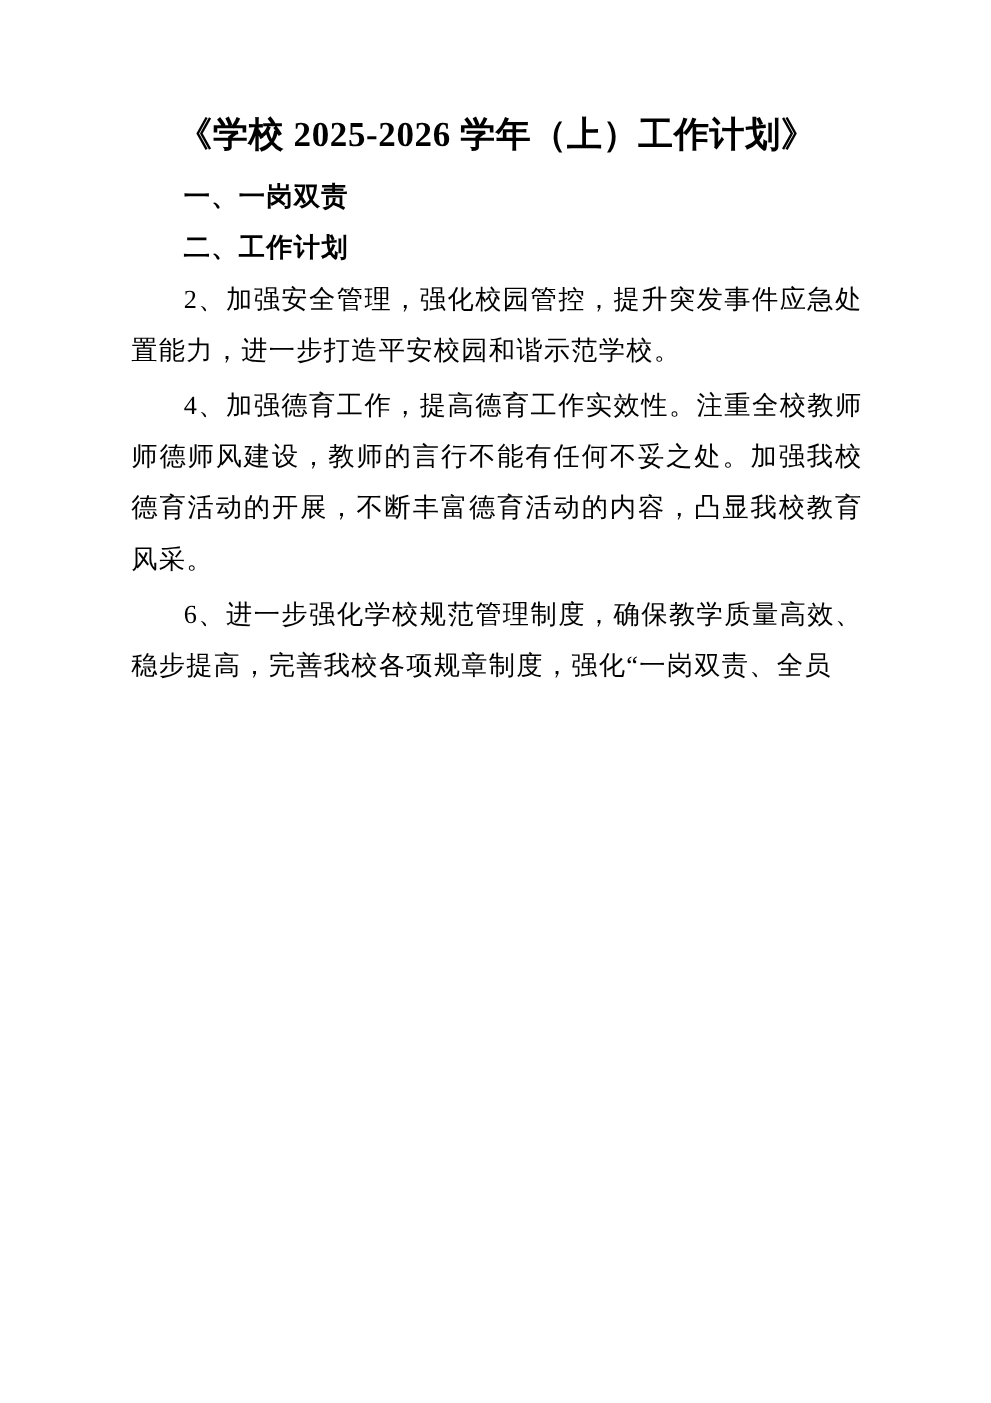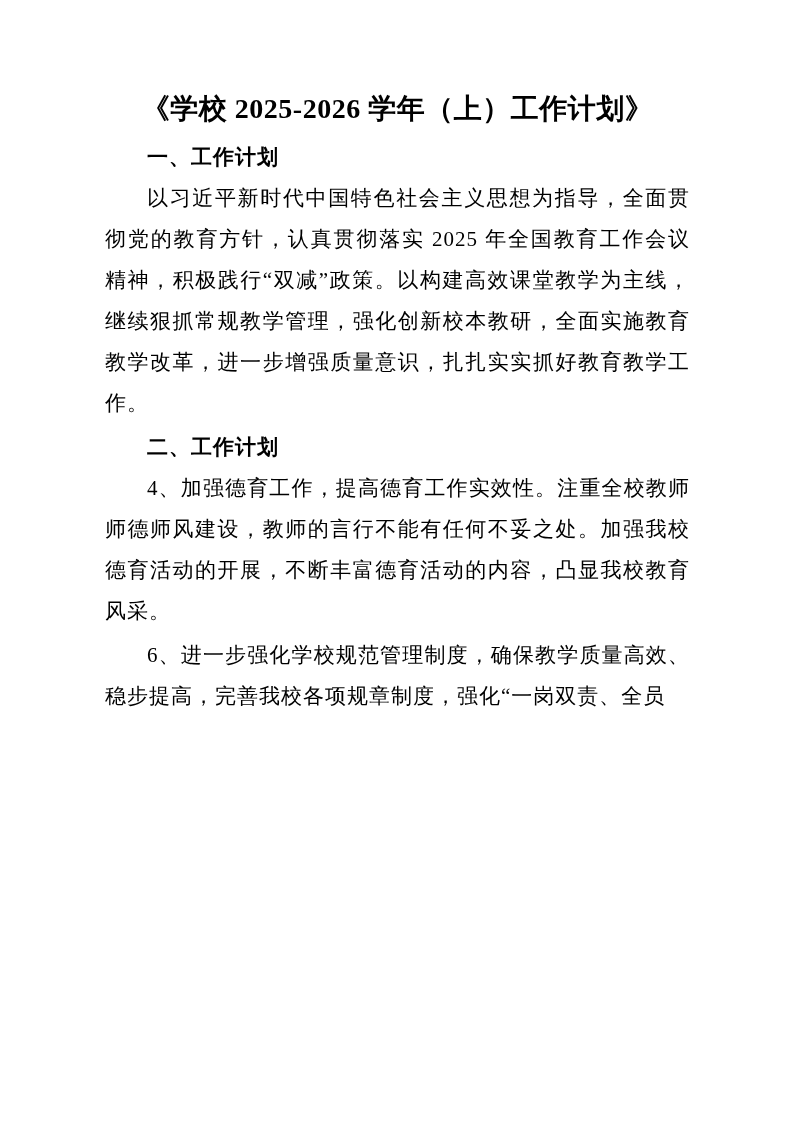--- a/index.html
+++ b/index.html
@@ -46,26 +46,26 @@
     text-align: justify;
   }
 </style>
 </head>
 <body>
 
 <div class="page">
 
   <h1 class="doc-title">《学校 2025-2026 学年（上）工作计划》</h1>
 
-  <h2 class="doc-heading">一、工作计划</h2>
+  <h2 class="doc-heading">一、一岗双责</h2>
 
-  <p class="doc-para">以习近平新时代中国特色社会主义思想为指导，全面贯彻党的教育方针，认真贯彻落实 2025 年全国教育工作会议精神，积极践行“双减”政策。以构建高效课堂教学为主线，继续狠抓常规教学管理，强化创新校本教研，全面实施教育教学改革，进一步增强质量意识，扎扎实实抓好教育教学工作。</p>
 
   <h2 class="doc-heading">二、工作计划</h2>
 
 
+  <p class="doc-para">2、加强安全管理，强化校园管控，提升突发事件应急处置能力，进一步打造平安校园和谐示范学校。</p>
 
 
   <p class="doc-para">4、加强德育工作，提高德育工作实效性。注重全校教师师德师风建设，教师的言行不能有任何不妥之处。加强我校德育活动的开展，不断丰富德育活动的内容，凸显我校教育风采。</p>
 
   <p class="doc-para">6、进一步强化学校规范管理制度，确保教学质量高效、稳步提高，完善我校各项规章制度，强化“一岗双责、全员</p>
 
 </div>
 
 </body></html>

